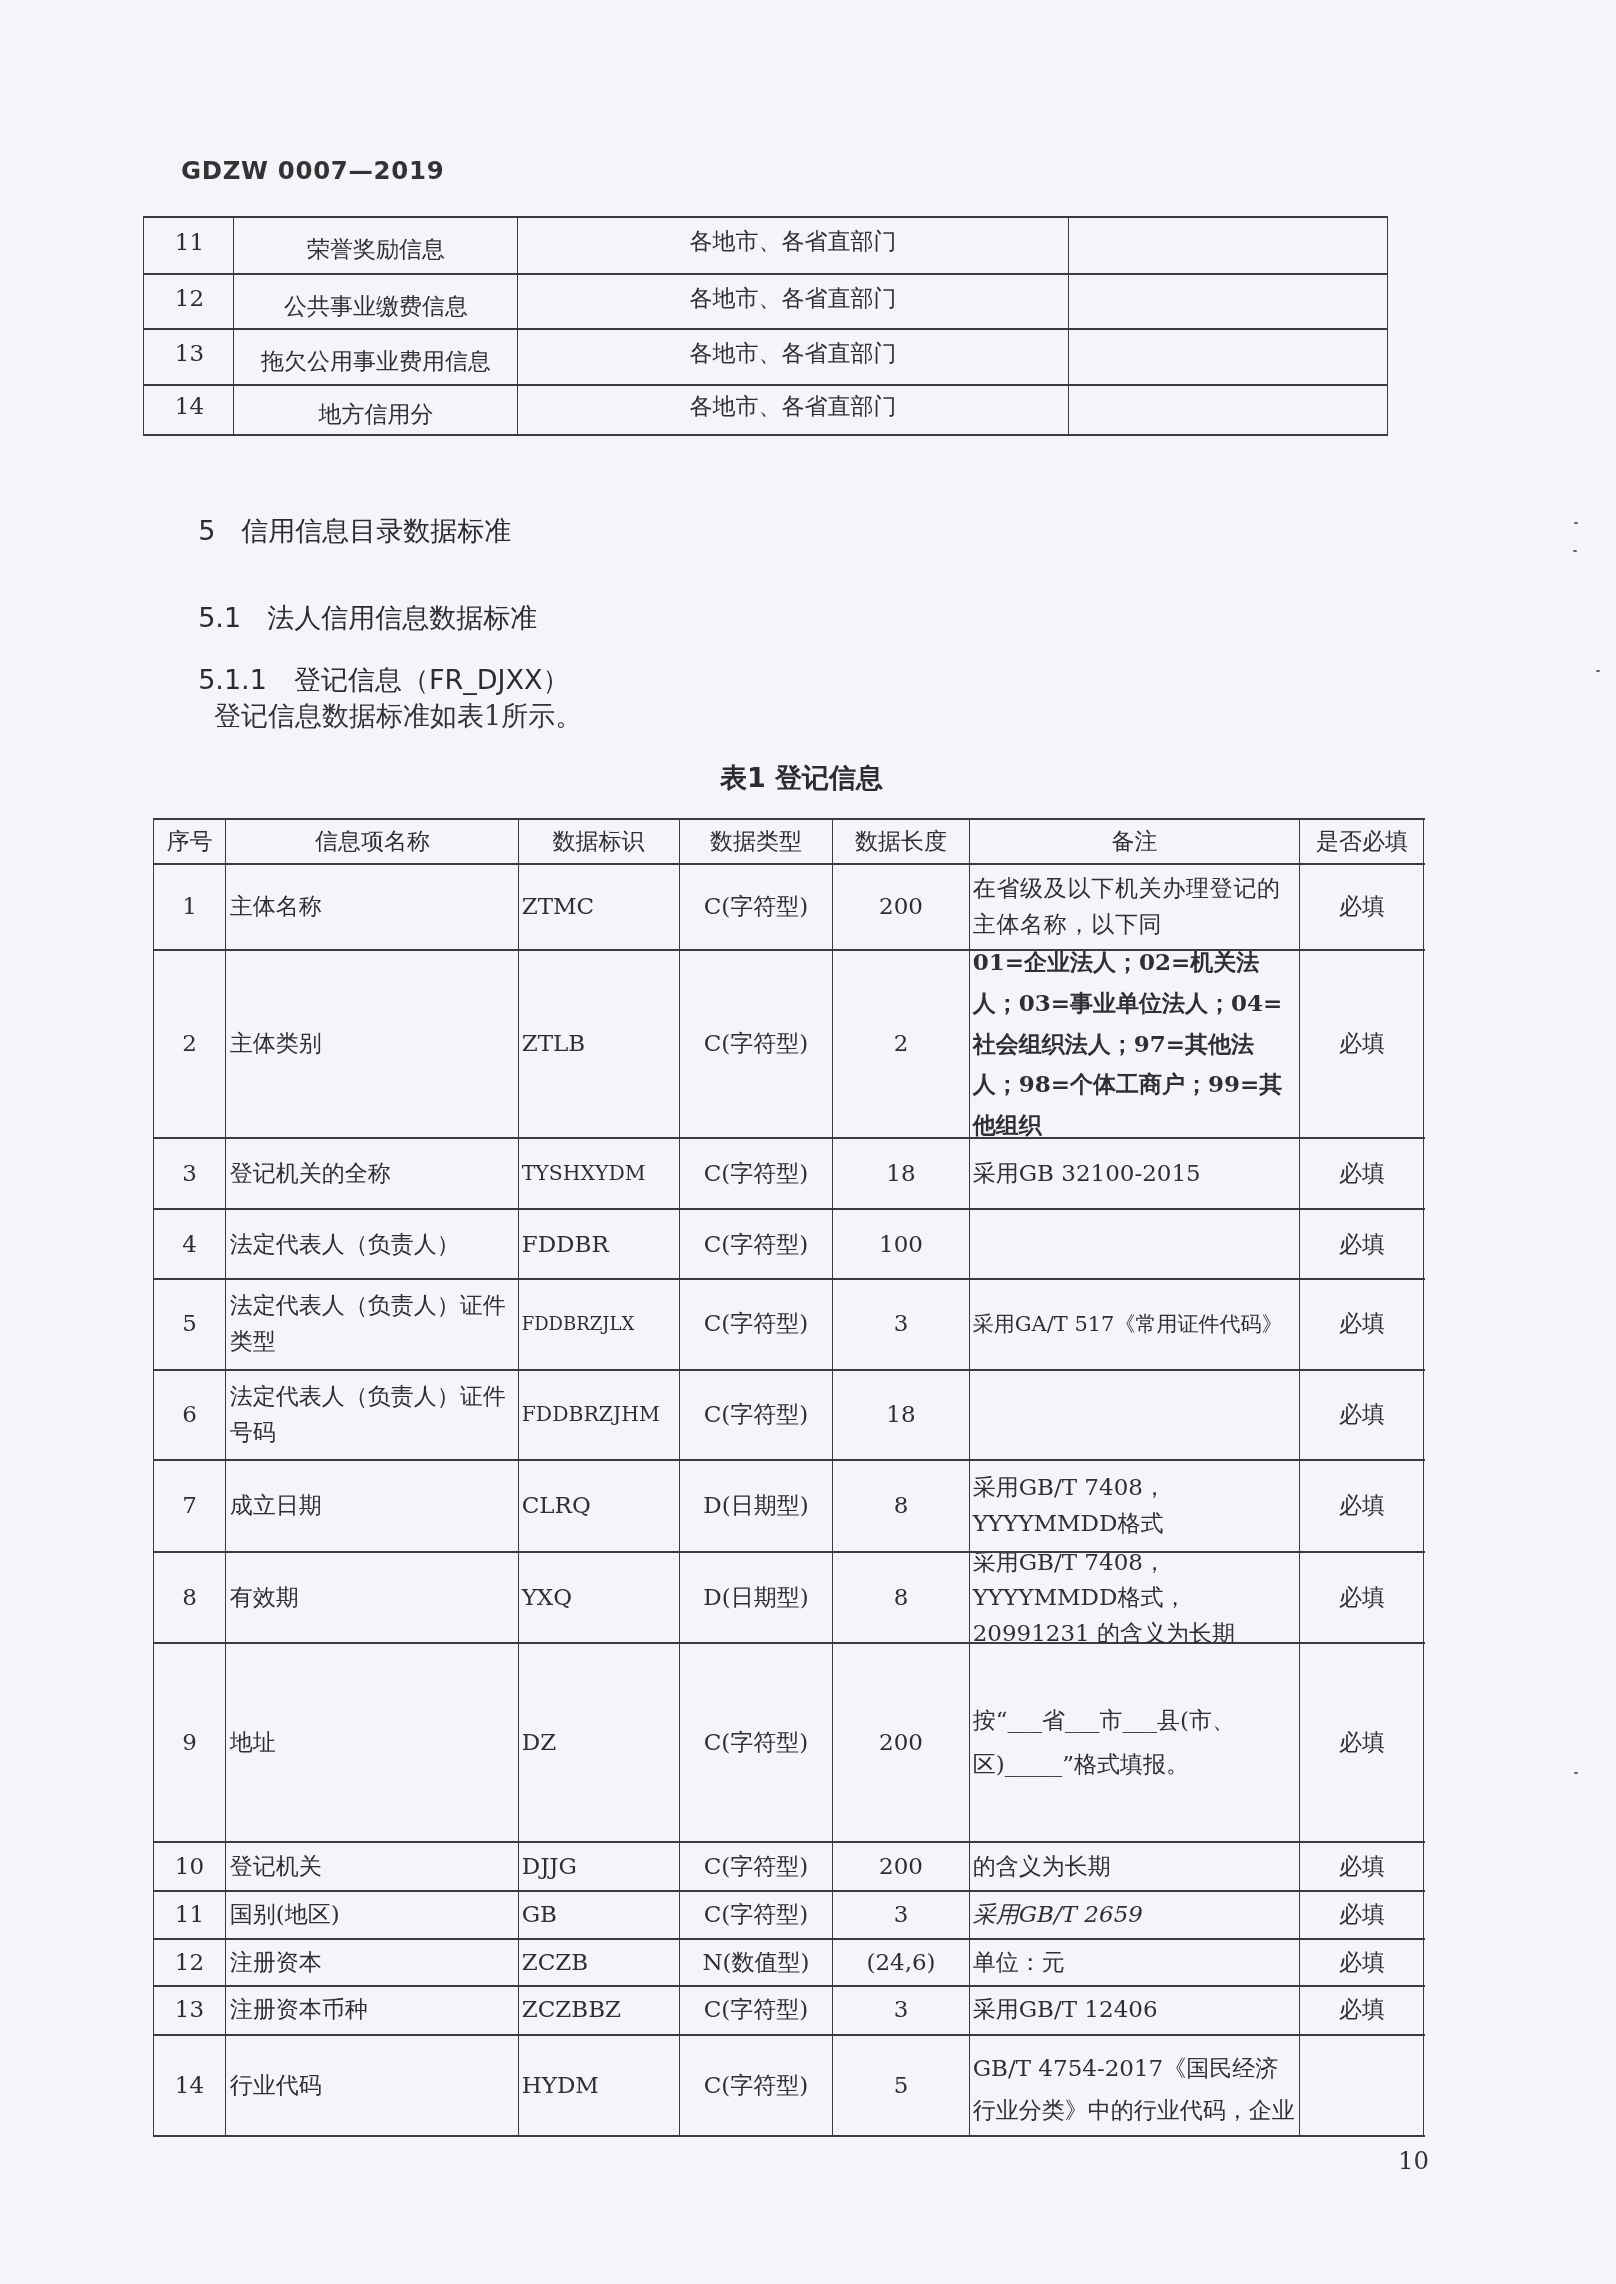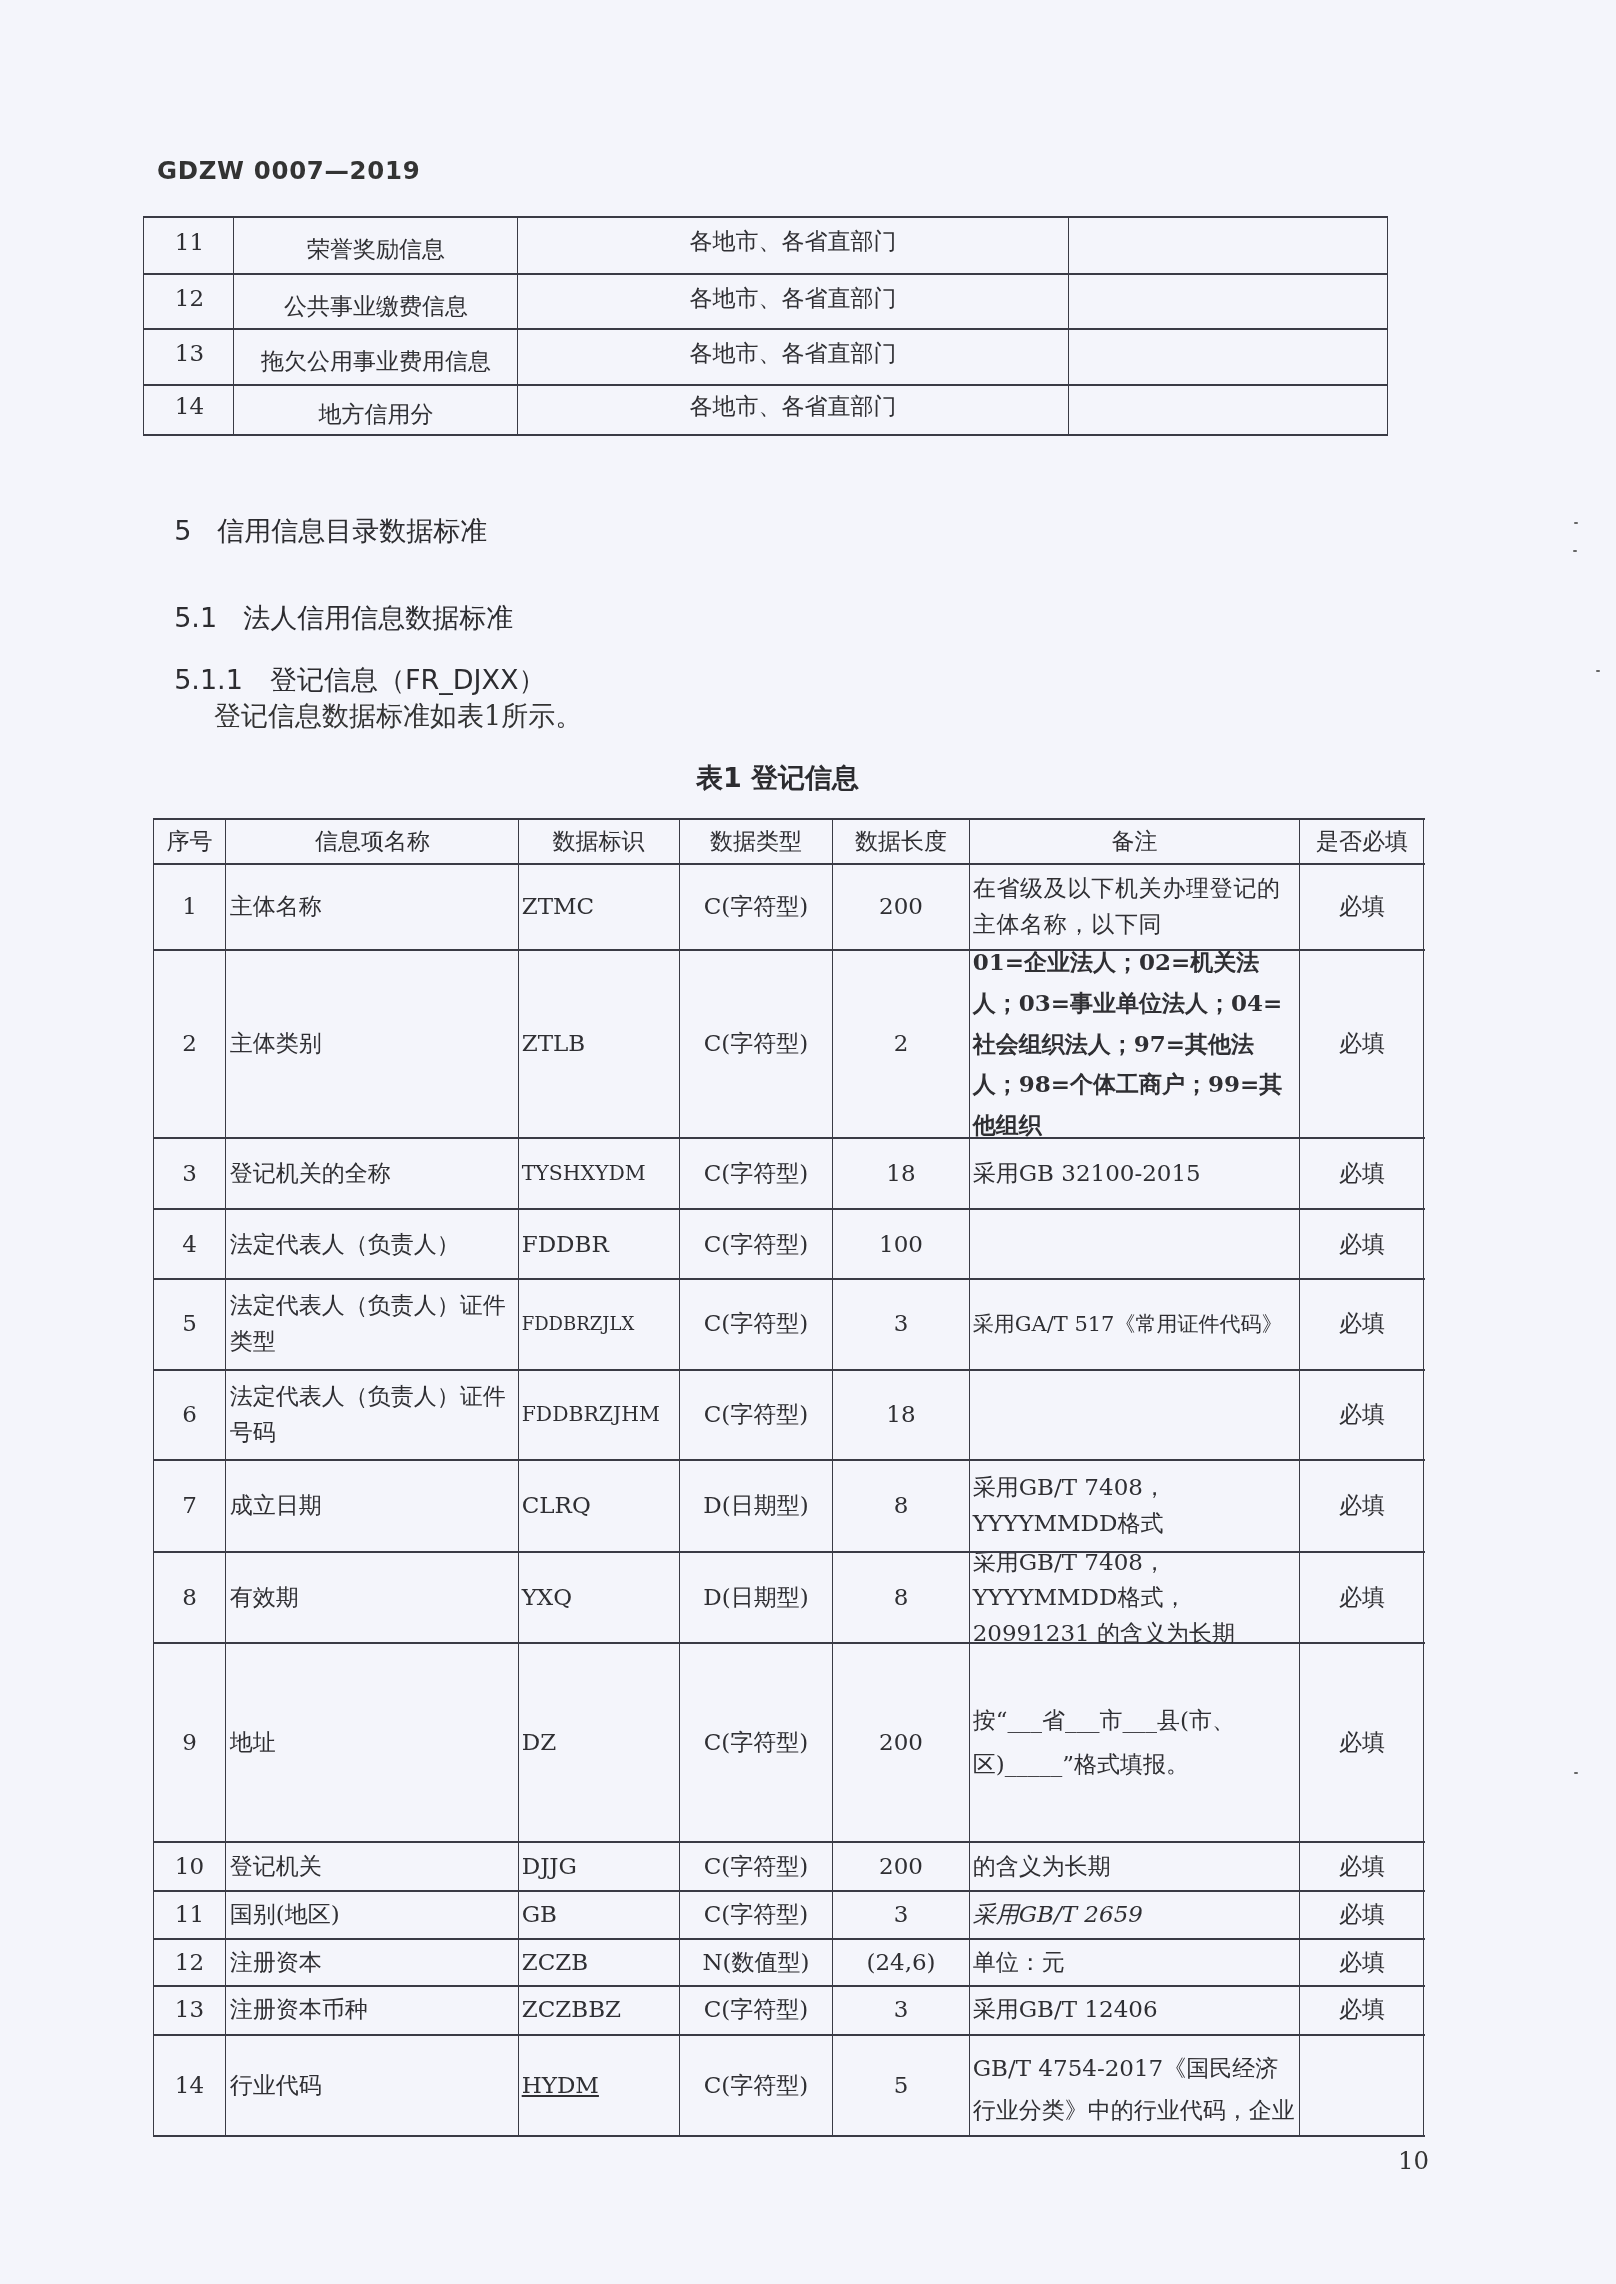--- a/index.html
+++ b/index.html
@@ -9,21 +9,21 @@
     body {
       width: 1616px;
       height: 2284px;
       position: relative;
       background: #f4f5fb;
       color: #2a2a2e;
       font-family: "DejaVu Serif", "Liberation Serif", serif;
       overflow: hidden;
     }
     .abs { position: absolute; }
-    .sans { font-family: "DejaVu Sans", "Liberation Sans", sans-serif; }
+    .sans { font-family: "DejaVu Sans", "Liberation Sans", sans-serif; margin-left: 24px; }
     .serif { font-family: "DejaVu Serif", "Liberation Serif", serif; }
 
     .doc-code {
       left: 157px; top: 156px;
       font-size: 24.4px; font-weight: bold;
       letter-spacing: 0.7px;
       color: #333;
     }
     .hline {
       position: absolute; height: 0;
@@ -290,21 +290,21 @@
       <div class="cell left serif" style="left:519px; top:1987px; width:159px; height:46px;">ZCZBBZ</div>
       <div class="cell center" style="left:680px; top:1987px; width:152px; height:46px;">C(字符型)</div>
       <div class="cell center serif" style="left:833px; top:1987px; width:136px; height:46px;">3</div>
       <div class="cell left" style="left:970px; top:1987px; width:329px; height:46px;">采用GB/T 12406</div>
       <div class="cell center" style="left:1301px; top:1987px; width:122px; height:46px;">必填</div>
     </div>
 
     <div>
       <div class="cell center serif" style="left:154px; top:2036px; width:71px; height:100px;">14</div>
       <div class="cell left" style="left:227px; top:2036px; width:291px; height:100px;">行业代码</div>
-      <div class="cell left serif" style="left:519px; top:2036px; width:159px; height:100px;text-decoration:underline;">HYDM</div>
+      <div class="cell left serif" style="left:519px; top:2036px; width:159px; height:100px;">HYDM</div>
       <div class="cell center" style="left:680px; top:2036px; width:152px; height:100px;">C(字符型)</div>
       <div class="cell center serif" style="left:833px; top:2036px; width:136px; height:100px;">5</div>
       <div class="cell left" style="left:970px; top:2036px; width:329px; height:100px; align-items:flex-end; padding-bottom:4.1px; line-height:1.85;">GB/T 4754-2017《国民经济行业分类》中的行业代码，企业</div>
       <div class="cell center" style="left:1301px; top:2036px; width:122px; height:100px;"></div>
     </div>
   </div>
 </div>
 
 <div class="abs page-number serif" style="left:1398px; top:2146px;">10</div>
 

